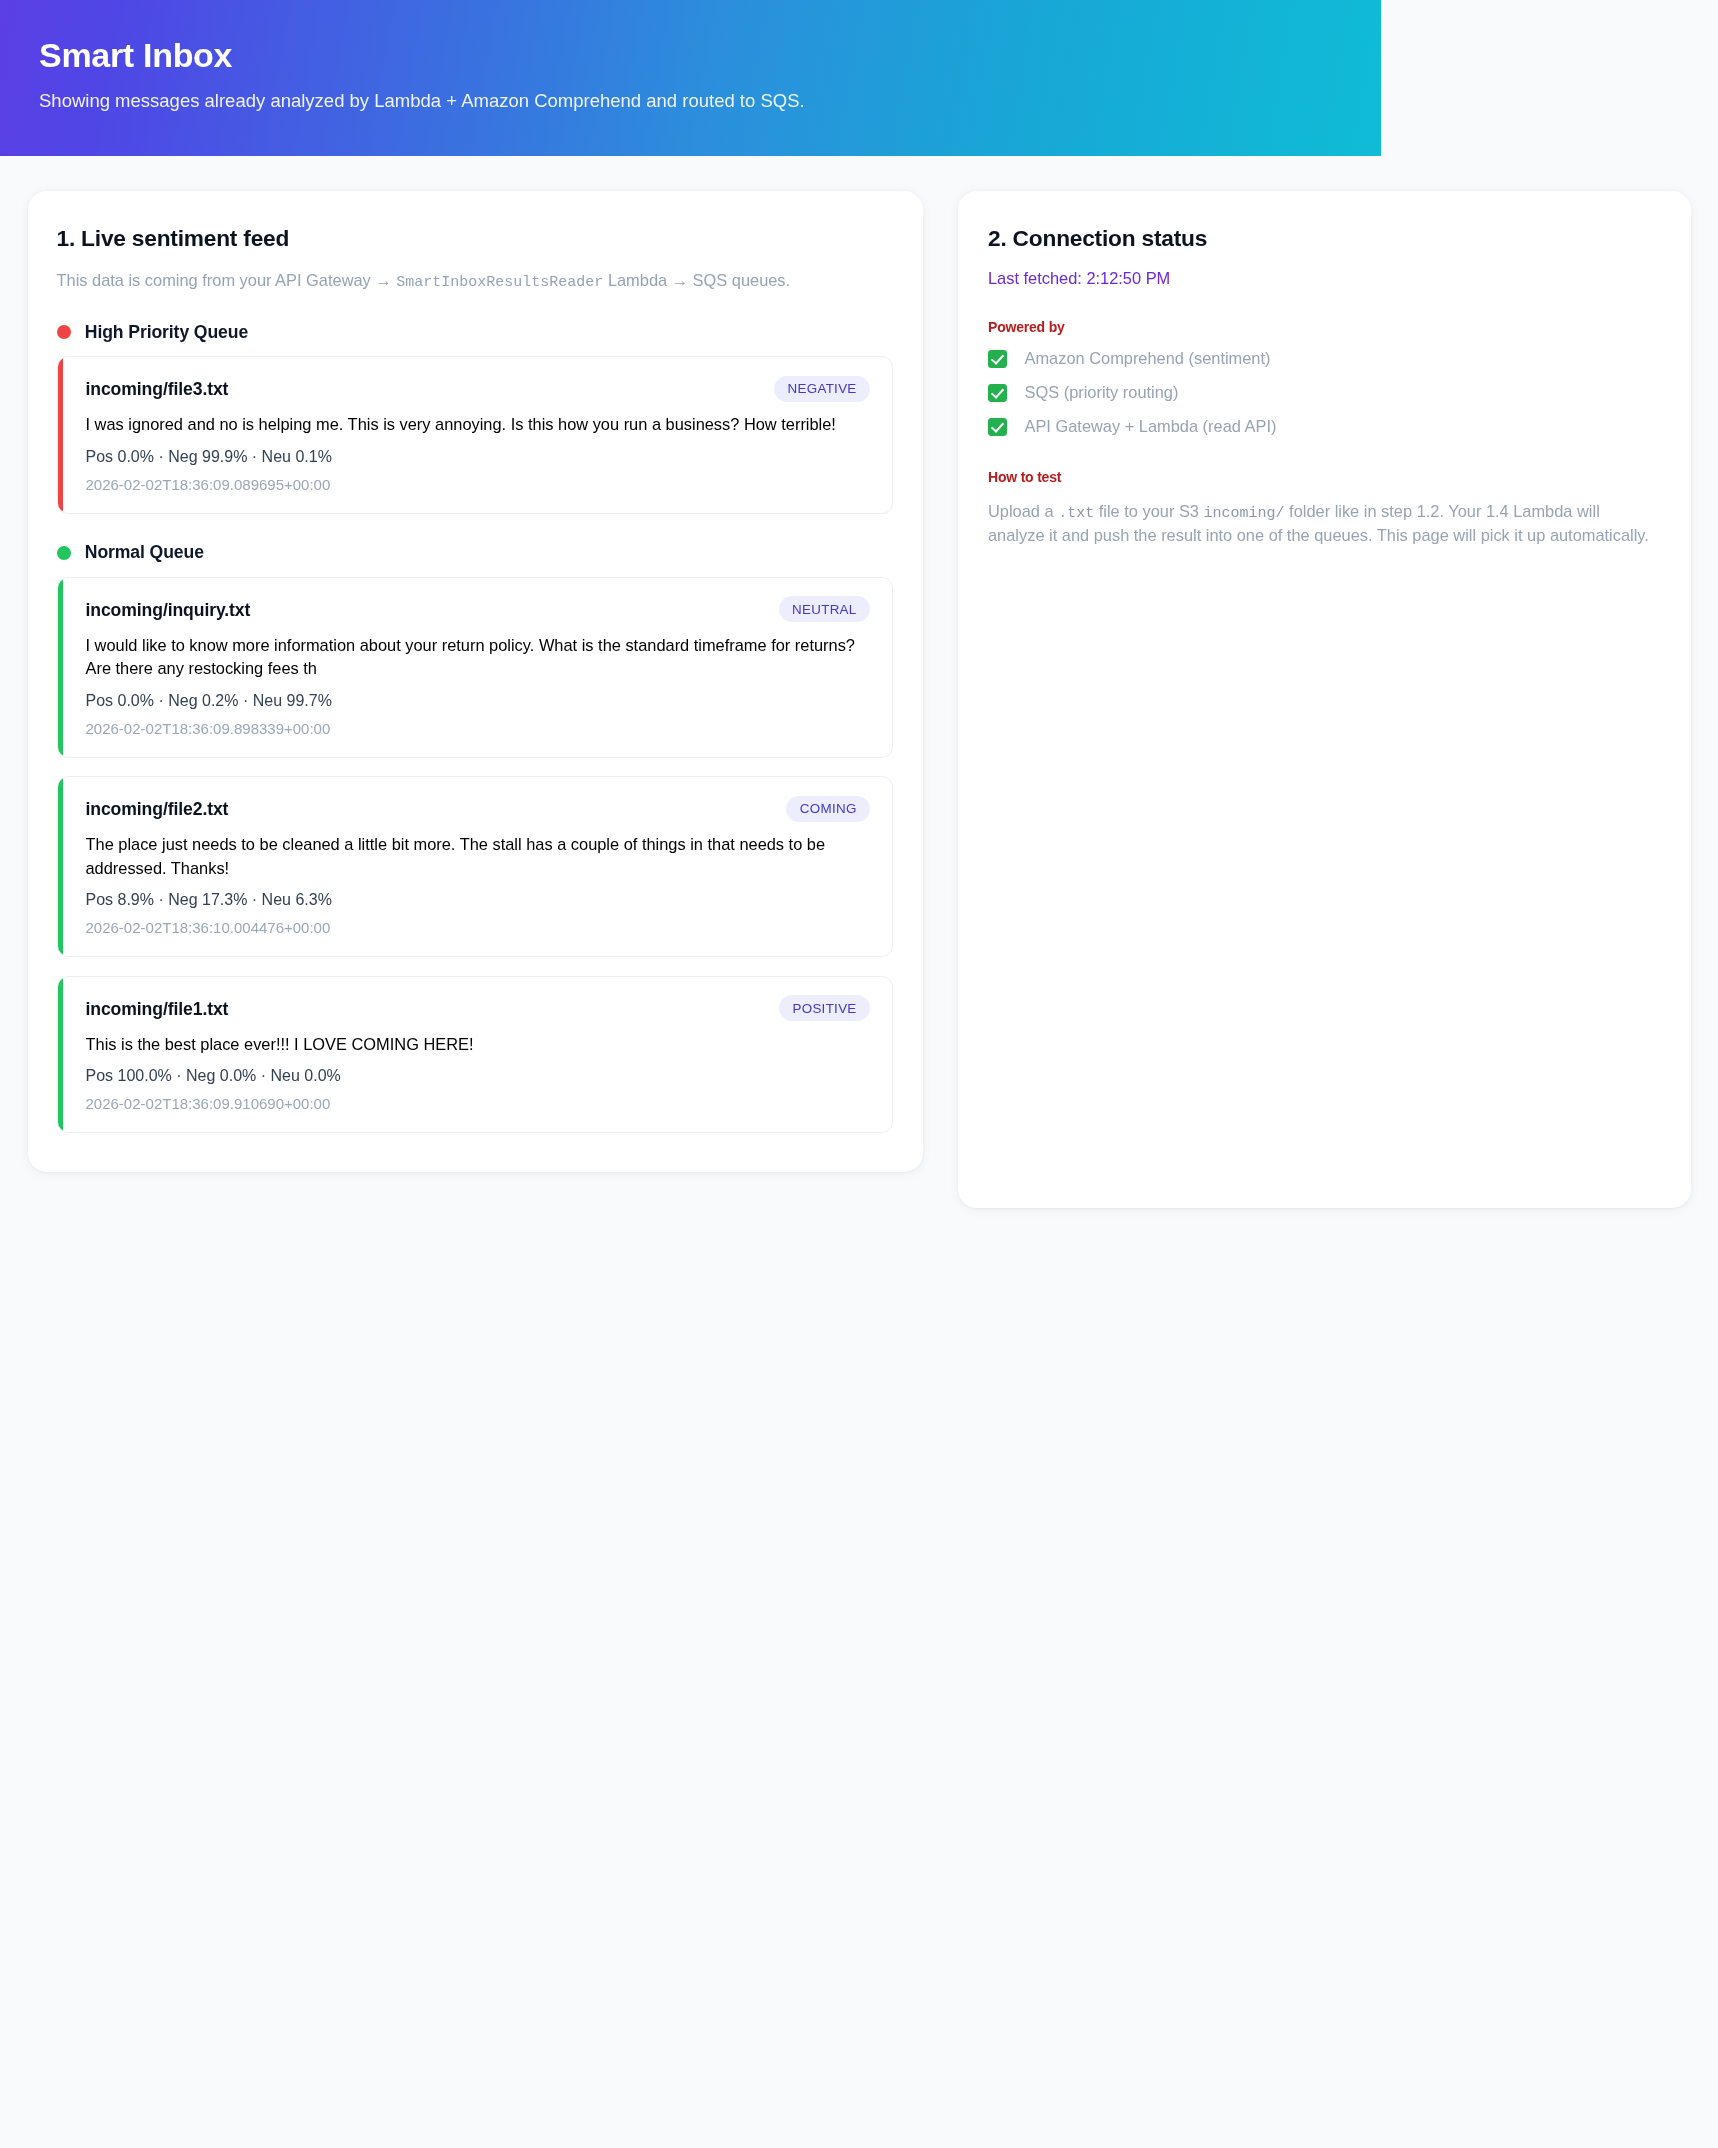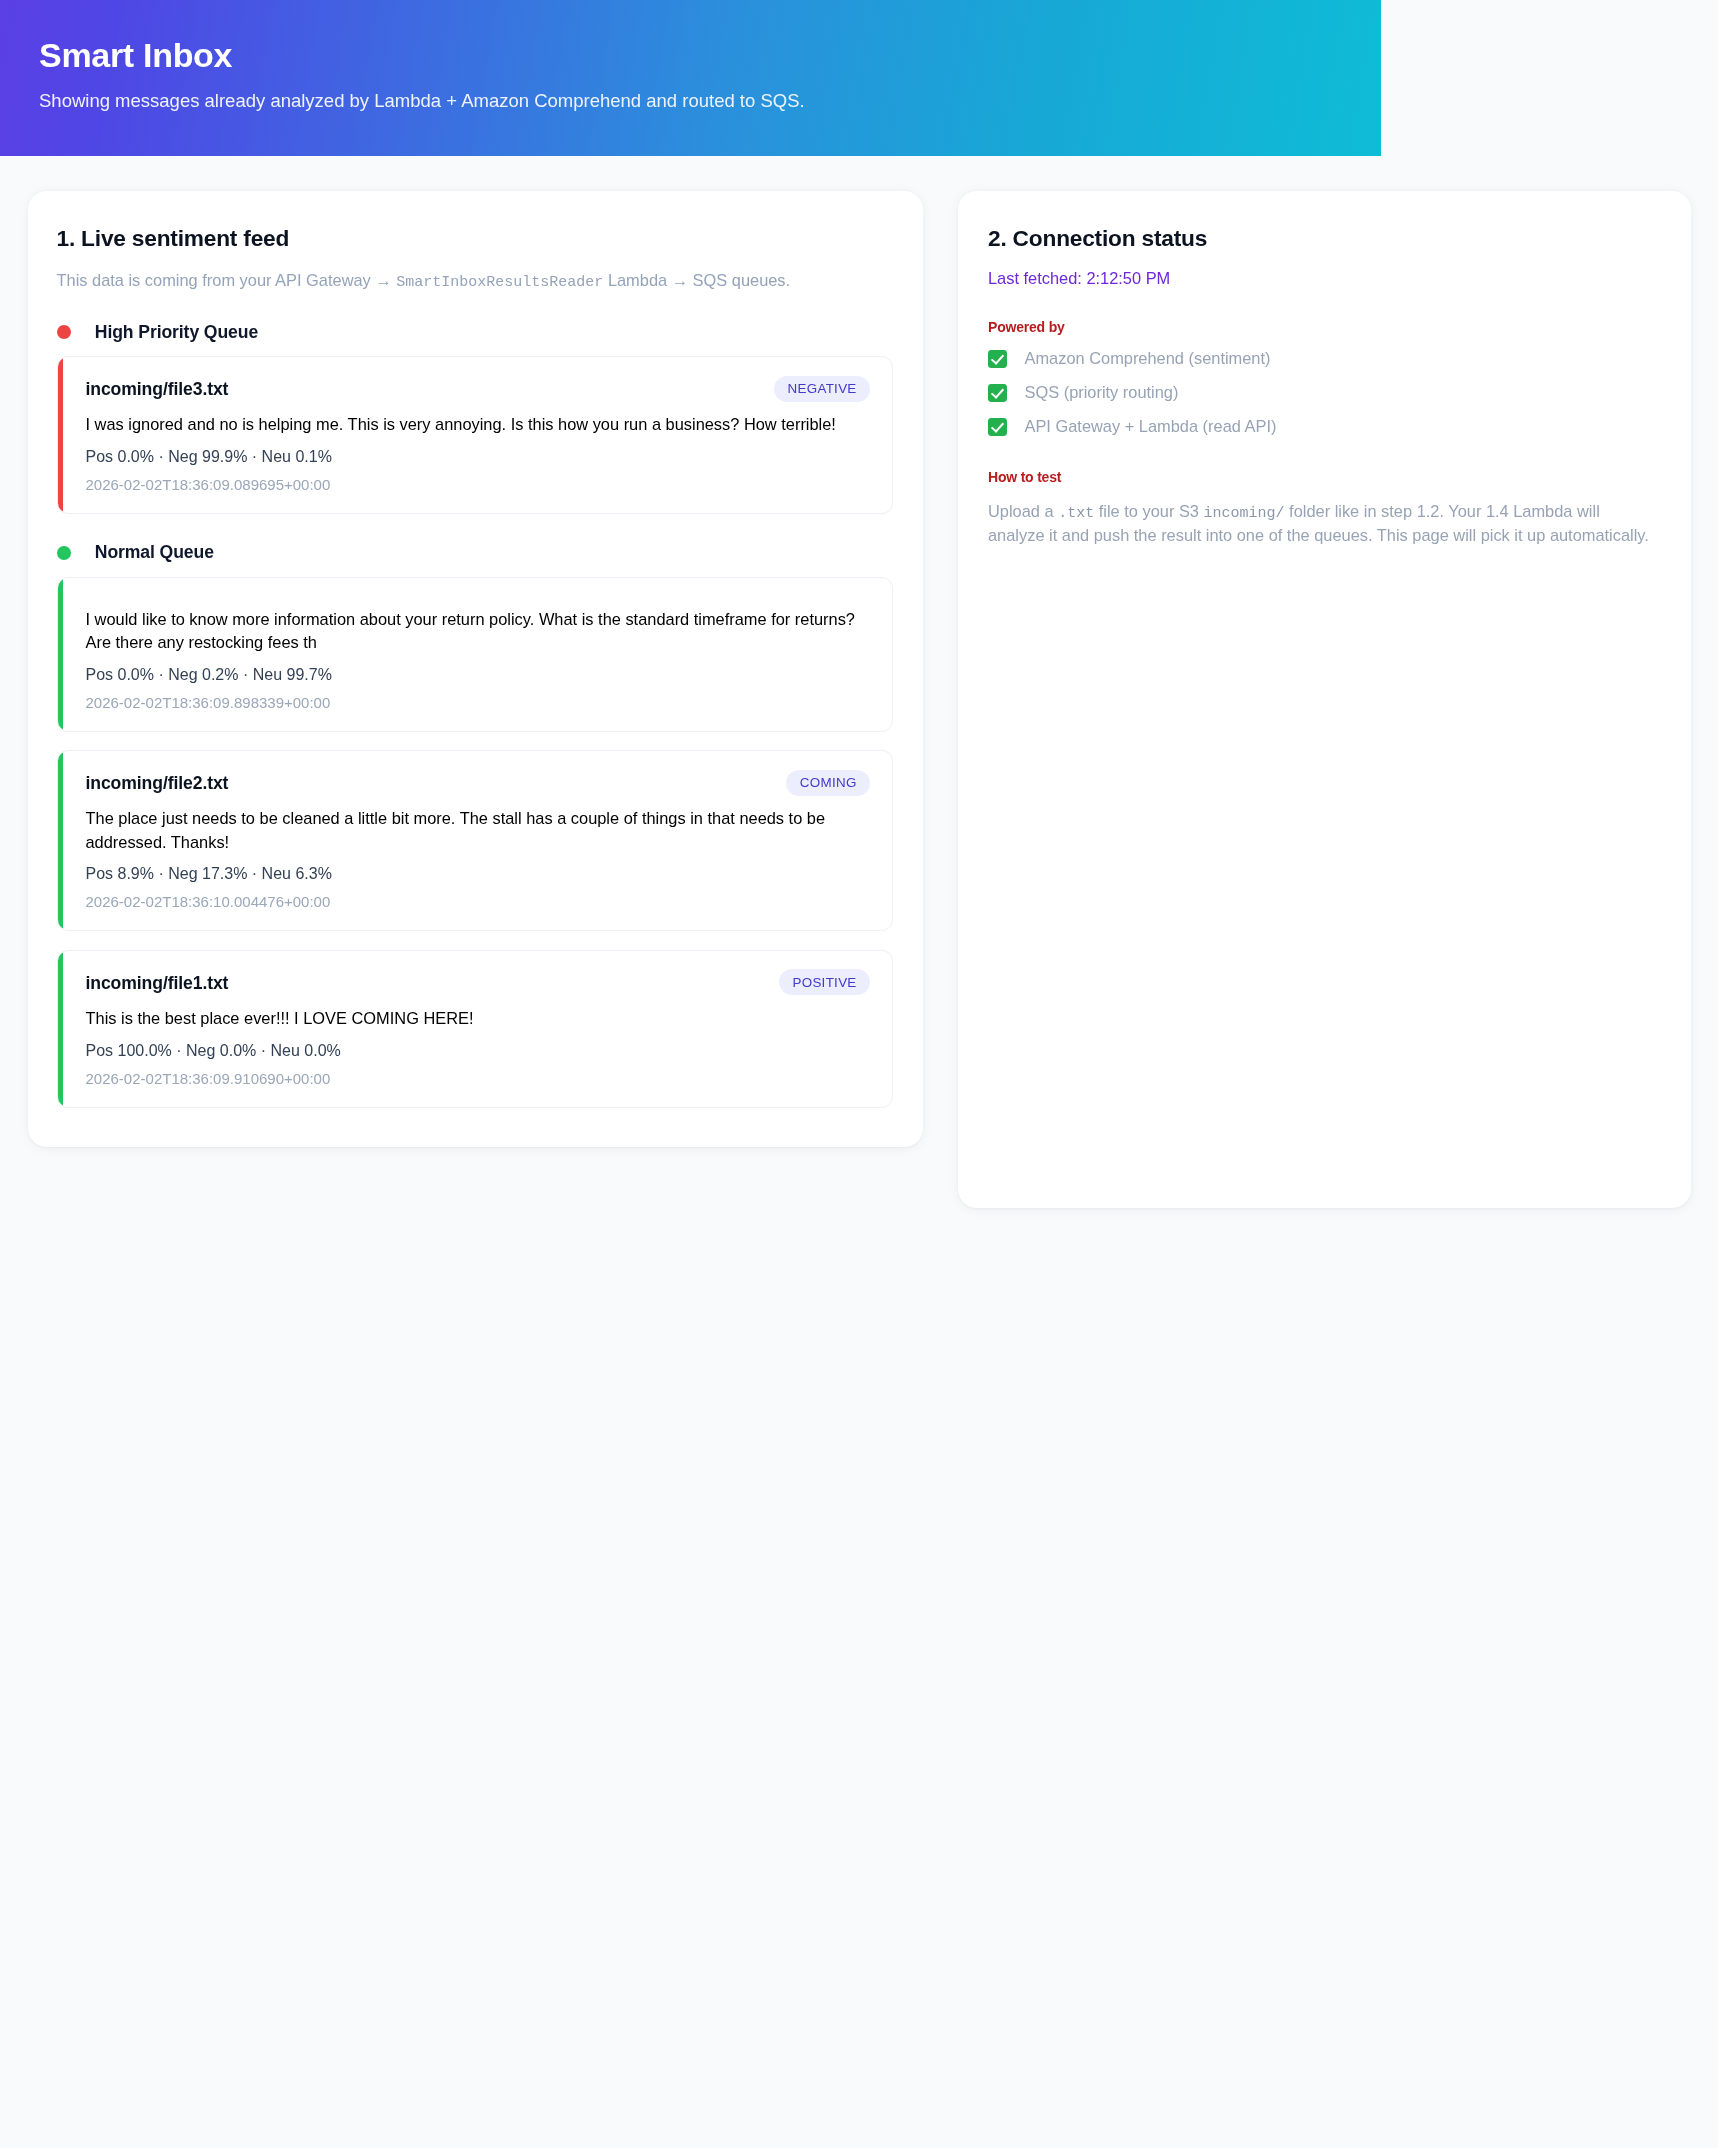--- a/index.html
+++ b/index.html
@@ -75,21 +75,21 @@
   .mono {
     font-family: "Liberation Mono", "DejaVu Sans Mono", monospace;
     font-size: 15px;
     color: #94a3b8;
   }
 
   
   .queue-head {
     display: flex;
     align-items: center;
-    gap: 24px;
+    gap: 14px;
     margin-top: 28.5px;
     margin-bottom: 13.4px;
   }
   .dot {
     width: 14.3px; height: 14.3px;
     border-radius: 50%;
     display: inline-block;
     flex: none;
   }
   .queue-label {
@@ -241,20 +241,24 @@
       <div class="msg-scores">Pos 0.0% · Neg 99.9% · Neu 0.1%</div>
       <div class="msg-time">2026-02-02T18:36:09.089695+00:00</div>
     </div>
 
     <div class="queue-head">
       <span class="dot" style="background:#22c55e"></span>
       <span class="queue-label">Normal Queue</span>
     </div>
 
     <div class="msg-card accent-green">
+      <div class="msg-row">
+        <div class="msg-file">incoming/inquiry.txt</div>
+        <div class="badge">NEUTRAL</div>
+      </div>
       <div class="msg-text">I would like to know more information about your return policy. What is the standard timeframe for returns? Are there any restocking fees th</div>
       <div class="msg-scores">Pos 0.0% · Neg 0.2% · Neu 99.7%</div>
       <div class="msg-time">2026-02-02T18:36:09.898339+00:00</div>
     </div>
 
     <div class="msg-card accent-green">
       <div class="msg-row">
         <div class="msg-file">incoming/file2.txt</div>
         <div class="badge">COMING</div>
       </div>

